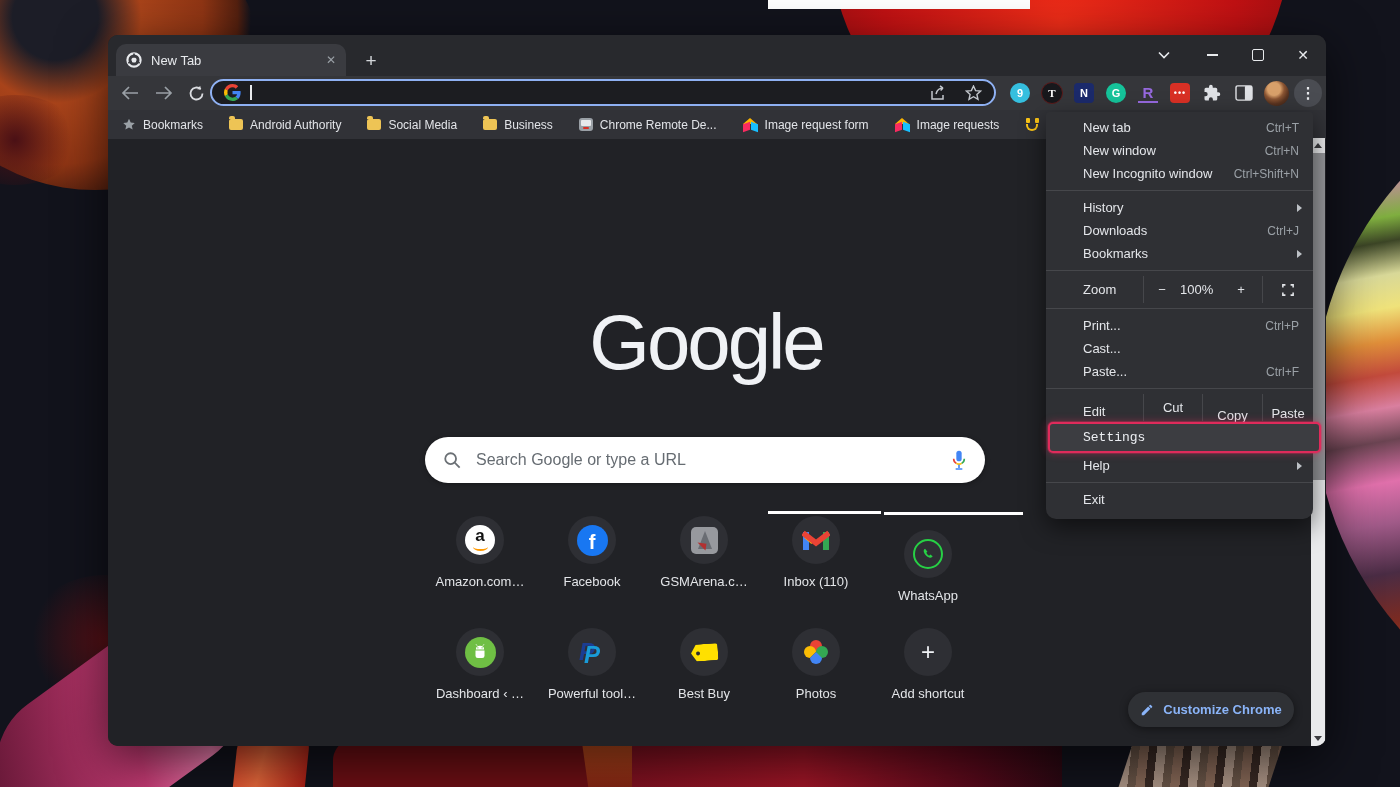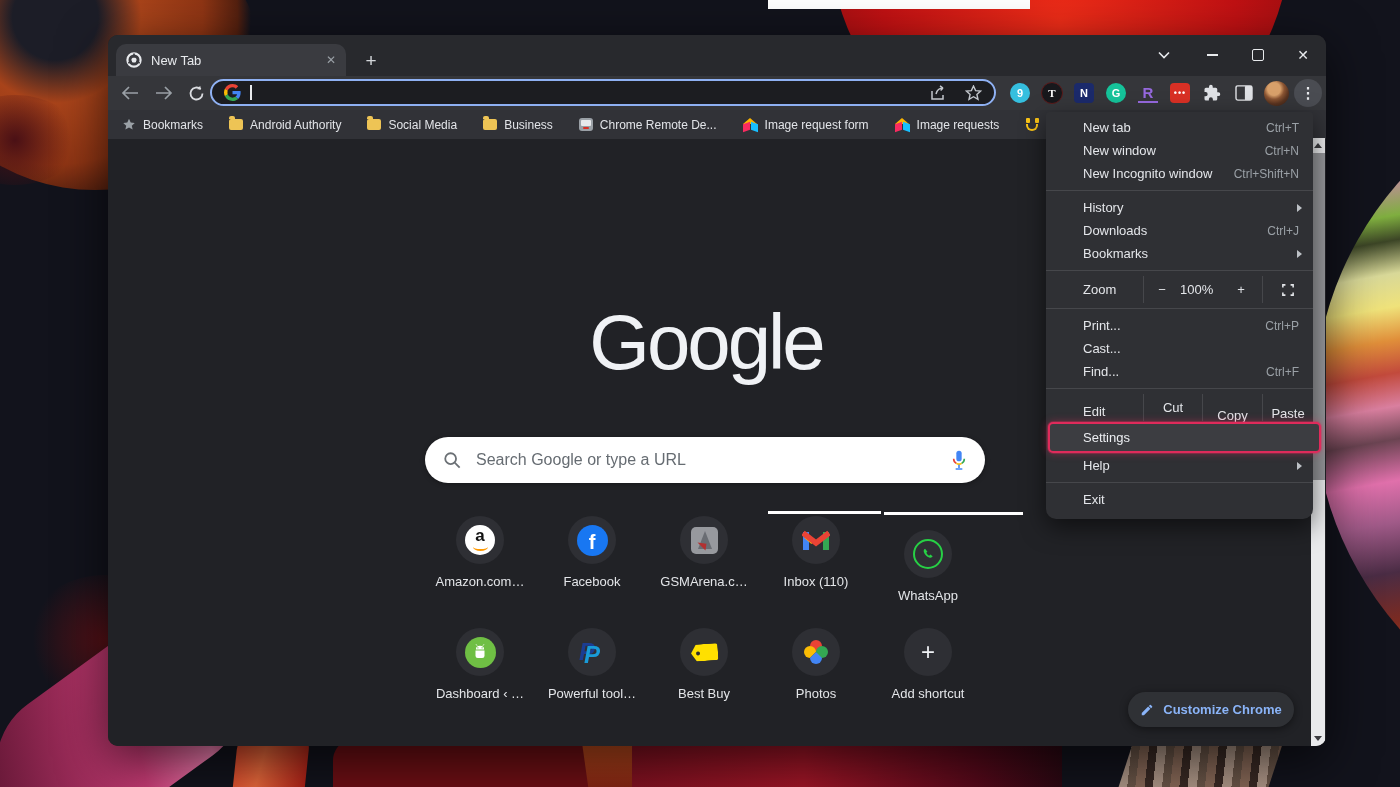--- a/index.html
+++ b/index.html
@@ -135,21 +135,21 @@
   .zlab{padding-left:37px;width:60px;box-sizing:content-box;}
   .zbtn{width:36px;text-align:center;color:#dfe2e6;}
   .zval{width:40px;text-align:left;}
   .zplus{width:42px;text-align:center;color:#dfe2e6;}
   .zfs{flex:1;display:flex;align-items:center;justify-content:center;}
   .elab{padding-left:37px;width:60px;margin-top:8px;}
   .ecell{text-align:center;}
   .settings-row{position:relative;height:29px;display:flex;align-items:center;padding:0 14px 0 37px;font-size:13px;color:#eceef2;margin:2px 0;}
   .hl-box{position:absolute;left:2px;right:-8px;top:-1px;bottom:-1px;border:2px solid #df2b5b;border-radius:5px;background:#3c3d41;
     box-shadow:0 0 0 1px rgba(223,43,91,.3),0 0 9px rgba(223,43,91,.45);}
-  .settings-row .lab{position:relative;z-index:1;}
+  .settings-row .lab{position:relative;z-index:1;font-family:Liberation Mono, monospace;}
 </style>
 </head>
 <body>
 
 <div id="screen">
 
   <div class="abs wp-tl"></div>
   <div class="abs wp-left-red"></div>
   <div class="abs wp-sphere"></div>
   <div class="abs wp-disc"></div>
@@ -483,21 +483,21 @@
       </div>
       <div class="msep"></div>
       <div class="mrow">
           <span class="lab">Print...</span>
           <span class="mshort">Ctrl+P</span>
         </div>
       <div class="mrow">
           <span class="lab">Cast...</span>
         </div>
       <div class="mrow">
-          <span class="lab">Find...</span>
+          <span class="lab">Paste...</span>
           <span class="mshort">Ctrl+F</span>
         </div>
       <div class="msep"></div>
       <div class="erow">
         <span class="elab">Edit</span>
         <span class="vsep"></span>
         <span class="ecell" style="width:58px;">Cut</span>
         <span class="vsep"></span>
         <span class="ecell" style="width:59px;margin-top:16px;">Copy</span>
         <span class="vsep"></span>

